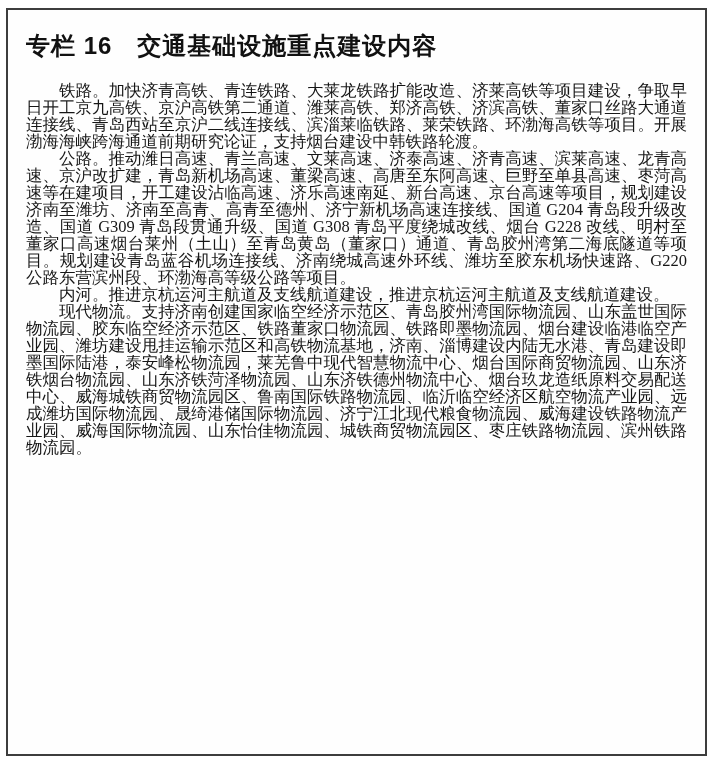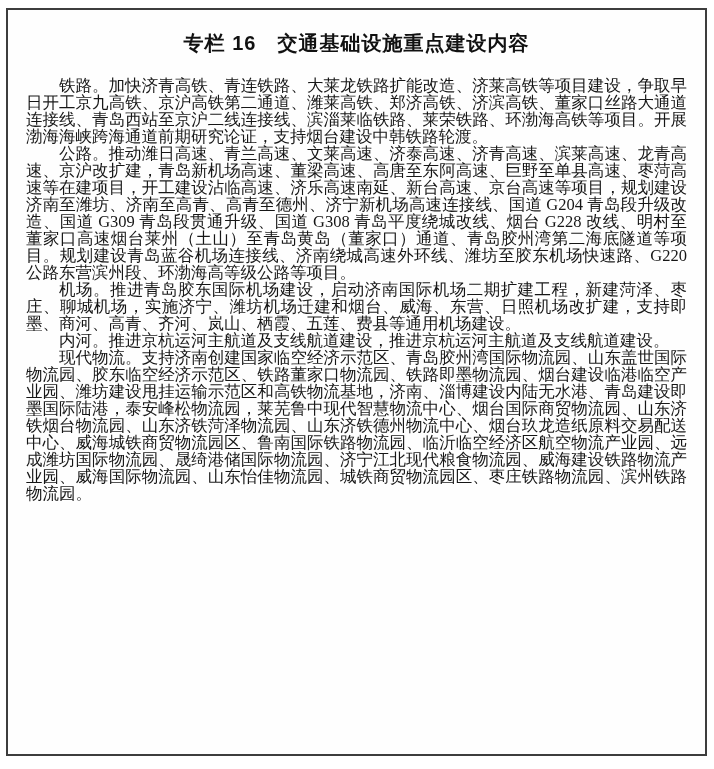--- a/index.html
+++ b/index.html
@@ -18,22 +18,21 @@
   }
   .panel {
     width: 100%;
     height: 100%;
     border: 2px solid #3d3d3d;
     background: #fefefe;
     padding: 16px 18px 10px 18px;
     overflow: hidden;
   }
   .panel-title {
-    text-align: center;
-    font-size: 20px;
+    font-size: 24px;
     font-weight: bold;
     color: #111111;
     letter-spacing: 1px;
     margin-top: 4px;
     margin-bottom: 20px;
     font-family: "Liberation Sans", "DejaVu Sans", sans-serif;
   }
   .body-text p {
     font-size: 16.5px;
     line-height: 17px;
@@ -46,18 +45,17 @@
 </style>
 </head>
 <body>
 
 <div class="page">
   <div class="panel">
     <h1 class="panel-title">专栏 16　交通基础设施重点建设内容</h1>
     <div class="body-text">
       <p>铁路。加快济青高铁、青连铁路、大莱龙铁路扩能改造、济莱高铁等项目建设，争取早日开工京九高铁、京沪高铁第二通道、潍莱高铁、郑济高铁、济滨高铁、董家口丝路大通道连接线、青岛西站至京沪二线连接线、滨淄莱临铁路、莱荣铁路、环渤海高铁等项目。开展渤海海峡跨海通道前期研究论证，支持烟台建设中韩铁路轮渡。</p>
       <p>公路。推动潍日高速、青兰高速、文莱高速、济泰高速、济青高速、滨莱高速、龙青高速、京沪改扩建，青岛新机场高速、董梁高速、高唐至东阿高速、巨野至单县高速、枣菏高速等在建项目，开工建设沾临高速、济乐高速南延、新台高速、京台高速等项目，规划建设济南至潍坊、济南至高青、高青至德州、济宁新机场高速连接线、国道 G204 青岛段升级改造、国道 G309 青岛段贯通升级、国道 G308 青岛平度绕城改线、烟台 G228 改线、明村至董家口高速烟台莱州（土山）至青岛黄岛（董家口）通道、青岛胶州湾第二海底隧道等项目。规划建设青岛蓝谷机场连接线、济南绕城高速外环线、潍坊至胶东机场快速路、G220 公路东营滨州段、环渤海高等级公路等项目。</p>
-      <p>机场。推进青岛胶东国际机场建设，启动济南国际机场二期扩建工程，新建菏泽、枣庄、聊城机场，实施济宁、潍坊机场迁建和烟台、威海、东营、日照机场改扩建，支持即墨、商河、高青、齐河、岚山、栖霞、五莲、费县等通用机场建设。</p>
       <p>内河。推进京杭运河主航道及支线航道建设，推进京杭运河主航道及支线航道建设。</p>
       <p>现代物流。支持济南创建国家临空经济示范区、青岛胶州湾国际物流园、山东盖世国际物流园、胶东临空经济示范区、铁路董家口物流园、铁路即墨物流园、烟台建设临港临空产业园、潍坊建设甩挂运输示范区和高铁物流基地，济南、淄博建设内陆无水港、青岛建设即墨国际陆港，泰安峰松物流园，莱芜鲁中现代智慧物流中心、烟台国际商贸物流园、山东济铁烟台物流园、山东济铁菏泽物流园、山东济铁德州物流中心、烟台玖龙造纸原料交易配送中心、威海城铁商贸物流园区、鲁南国际铁路物流园、临沂临空经济区航空物流产业园、远成潍坊国际物流园、晟绮港储国际物流园、济宁江北现代粮食物流园、威海建设铁路物流产业园、威海国际物流园、山东怡佳物流园、城铁商贸物流园区、枣庄铁路物流园、滨州铁路物流园。</p>
     </div>
   </div>
 </div>
 
 </body></html>

